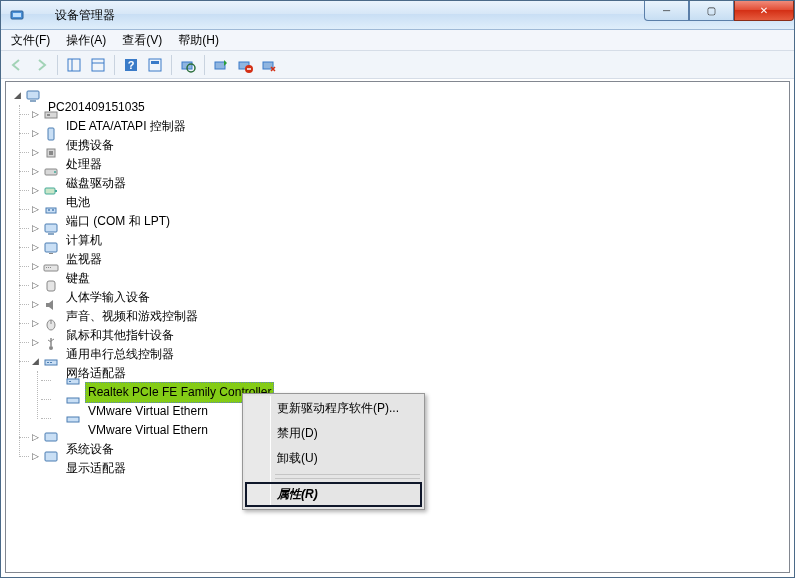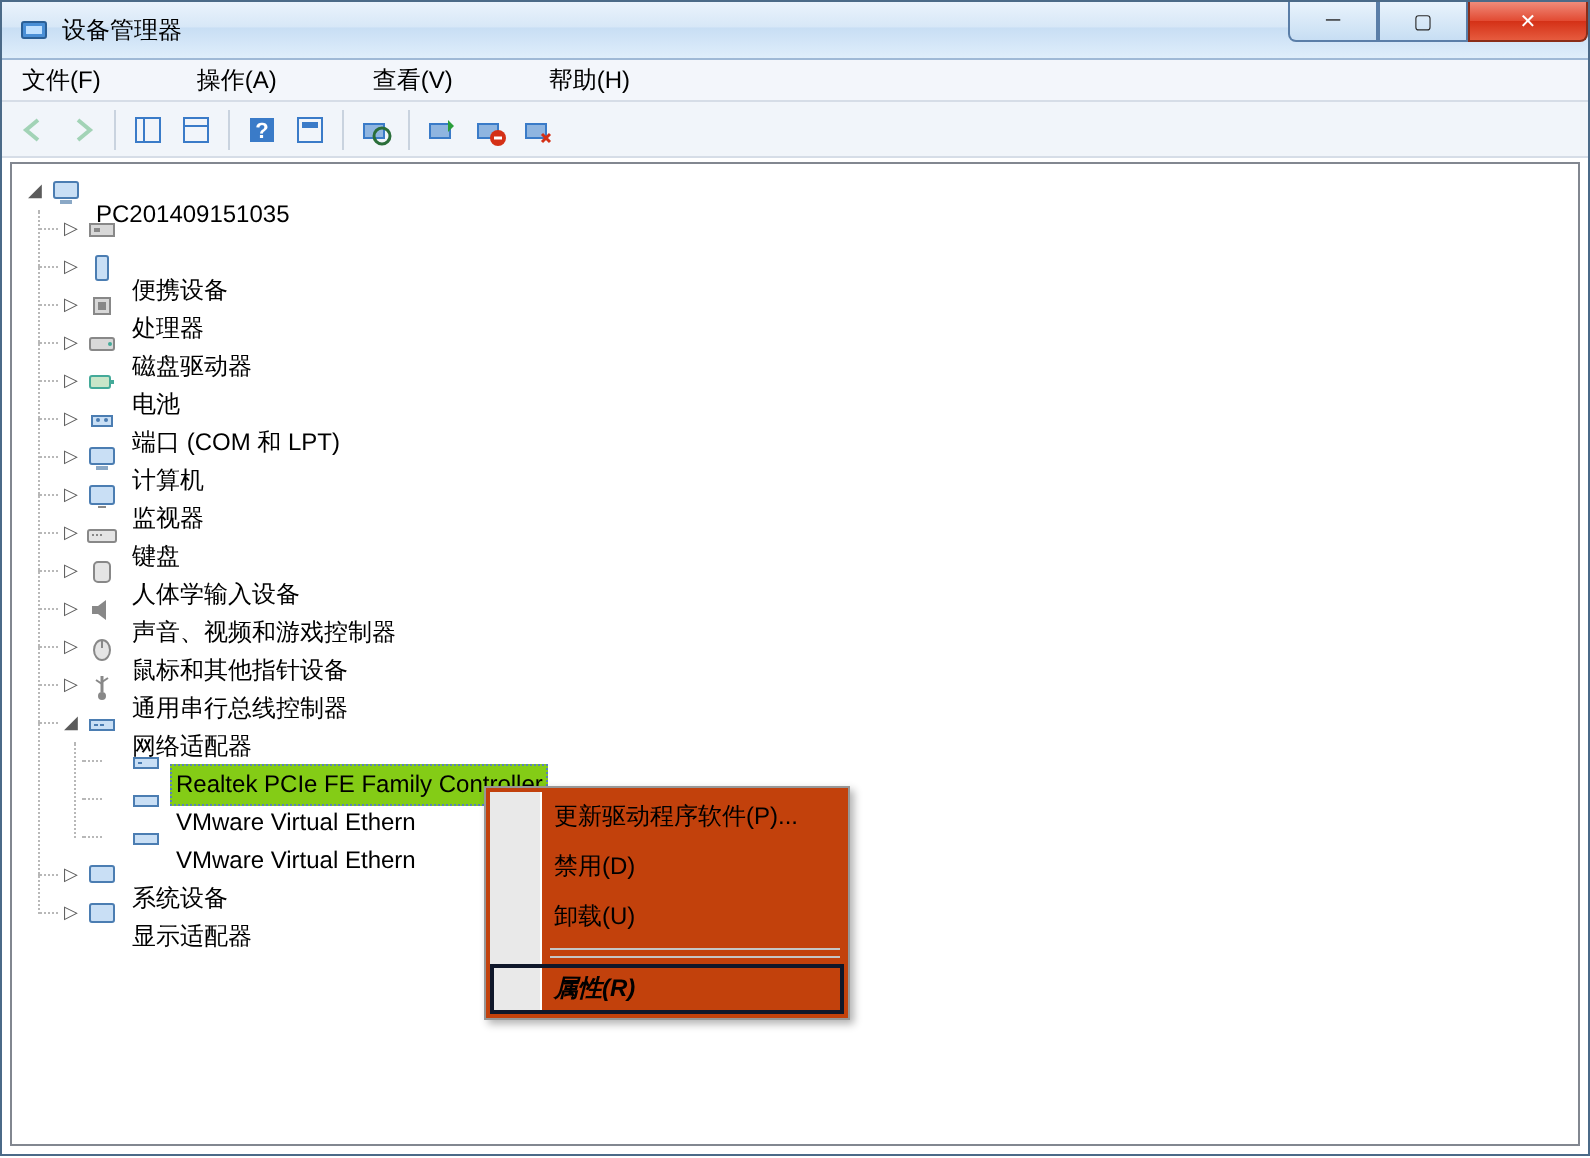--- a/index.html
+++ b/index.html
@@ -1,28 +1,28 @@
 <!DOCTYPE html>
 <html><head>
 <meta charset="utf-8">
 <style>
 * { margin: 0; padding: 0; box-sizing: border-box; font-family: "Microsoft YaHei", "SimSun", Tahoma, sans-serif; }
 body { background: #fff; width: 795px; height: 579px; overflow: hidden; }
 .window { width: 795px; height: 578px; border: 1px solid #4b6a88; background:#fff; position: relative; }
 
 .titlebar { height: 29px; background: linear-gradient(to bottom,#eaf3fc 0%, #d7e7f7 45%, #c8def4 46%, #dfeefb 100%); display:flex; align-items:center; border-bottom:1px solid #9fb9d6; position:relative; }
 .titlebar .app-icon { width:16px; height:16px; margin:0 6px 0 8px; display:inline-block; }
-.titlebar .title { font-size:12px; color:#000; }
+.titlebar .title { font-size:12px; color:#000;margin-left:24px; }
 .winbtns { position:absolute; right:0; top:0; display:flex; height:20px; }
 .winbtn { width:45px; height:20px; border:1px solid #5a7ea8; border-top:none; display:flex; align-items:center; justify-content:center; background:linear-gradient(to bottom,#e9f3fc,#c7def3); font-size:10px; color:#2a2a2a; }
 .winbtn.min { border-radius:0 0 0 4px; }
 .winbtn.close { width:60px; background:linear-gradient(to bottom,#f08b7a,#e24b33 49%,#d43016 50%,#e65b3e); color:#fff; border-color:#8a2d18; border-radius:0 0 4px 0;}
 .winbtn span { display:inline-block; }
 
-.menubar { height:21px; background:#f3f6fb; border-bottom:1px solid #d6dde7; display:flex; align-items:center; padding-left:2px;gap:32px; }
+.menubar { height:21px; background:#f3f6fb; border-bottom:1px solid #d6dde7; display:flex; align-items:center; padding-left:2px; }
 .menubar .mitem { font-size:12px; padding:2px 8px; color:#000; }
 
 .toolbar { height:28px; background:#f1f5fa; border-bottom:1px solid #d6dde7; display:flex; align-items:center; padding:0 4px; gap:0; }
 .toolbar .tbtn { width:24px; height:24px; display:flex; align-items:center; justify-content:center; border:1px solid transparent; border-radius:3px; }
 .toolbar .tsep { width:1px; height:20px; background:#c9d3df; margin:0 4px; }
 .toolbar .tbtn.disabled { opacity:0.45; }
 .toolbar svg { width:16px; height:16px; }
 
 .client { position:absolute; top:80px; left:4px; right:4px; bottom:4px; border:1px solid #828790; background:#fff; overflow:auto; }
 .tree { padding:4px 0 4px 6px; font-size:12px; line-height:19px; color:#000; user-select:none;}
@@ -34,21 +34,21 @@
 .label { padding:1px 3px;margin-top:24px; }
 .label.selected { background:#84cc16; border:1px dotted #5a7fbf; padding:0 2px; }
 .children { padding-left:18px; position:relative;}
 .children:before{content:'';position:absolute;left:7px;top:0;bottom:9px;border-left:1px dotted #b8b8b8;}
 .children .node, .children .subchildren .node { position:relative;}
 .children > div > .node:before, .subchildren > div > .node:before, .children > .node:before, .subchildren > .node:before {content:'';position:absolute;left:-11px;top:9px;width:10px;border-top:1px dotted #b8b8b8;}
 
 .subchildren{padding-left:22px;position:relative;}
 .subchildren:before{content:'';position:absolute;left:7px;top:0;bottom:9px;border-left:1px dotted #b8b8b8;}
 
-.ctxmenu { position:absolute; left:241px; top:392px; width:183px; background:#c2410c; border:1px solid #979797; box-shadow:2px 2px 4px rgba(0,0,0,0.3); padding:2px; font-size:12px; }
+.ctxmenu { position:absolute; left:241px; top:392px; width:183px; background:#e5e5e5; border:1px solid #979797; box-shadow:2px 2px 4px rgba(0,0,0,0.3); padding:2px; font-size:12px; }
 .ctxmenu .gutter { position:absolute; left:2px; top:2px; bottom:2px; width:26px; background:#e9e9e9; border-right:1px solid #fff;}
 .ctxmenu .citem { position:relative; padding:4px 12px 4px 32px; color:#000; }
 .ctxmenu .csep { height:1px; background:#c5c5c5; margin:3px 2px 3px 30px; }
 .ctxmenu .highlight { border:2px solid #0f172a; padding:2px 0 2px 30px; font-weight:bold; position:relative;font-style:italic;}
 </style>
 </head>
 <body>
 
 <div class="window">
 
@@ -156,20 +156,21 @@
             </svg></span>
         <span class="label">PC201409151035</span>
       </div>
       <div class="children">
         <div class="node">
             <span class="exp">▷</span>
             <span class="nicon"><svg viewBox="0 0 16 16">
                 <rect x="2" y="5" width="12" height="6" fill="#d8d8d8" stroke="#888"></rect>
                 <rect x="4" y="7" width="3" height="2" fill="#888"></rect>
               </svg></span>
+            <span class="label">IDE ATA/ATAPI 控制器</span>
           </div>
         <div class="node">
             <span class="exp">▷</span>
             <span class="nicon"><svg viewBox="0 0 16 16">
                 <rect x="5" y="2" width="6" height="12" rx="1" fill="#c9dff5" stroke="#4b7db2"></rect>
               </svg></span>
             <span class="label">便携设备</span>
           </div>
         <div class="node">
             <span class="exp">▷</span>

